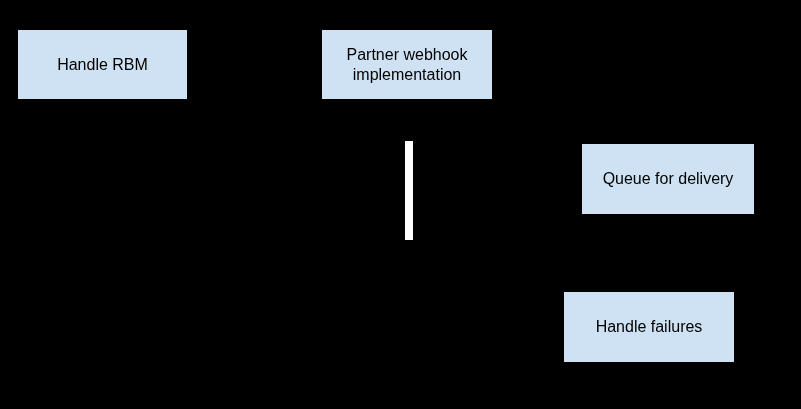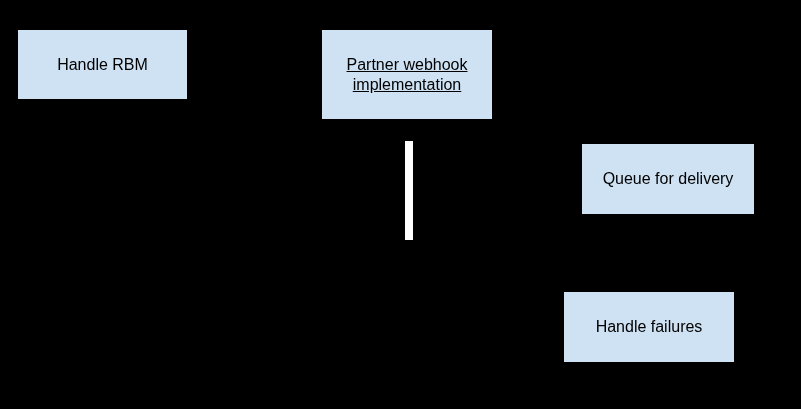--- a/index.html
+++ b/index.html
@@ -34,22 +34,21 @@
   #node-google-rbm {
     left: 18px;
     top: 30px;
     width: 169px;
     height: 69px;
   }
   #node-partner-webhook {
     left: 322px;
     top: 30px;
     width: 170px;
-    height: 89px;
-    text-decoration: underline;
+    height: 69px;
   }
   #node-queue-for-delivery {
     left: 582px;
     top: 144px;
     width: 172px;
     height: 70px;
   }
   #node-handle-failures {
     left: 564px;
     top: 292px;

